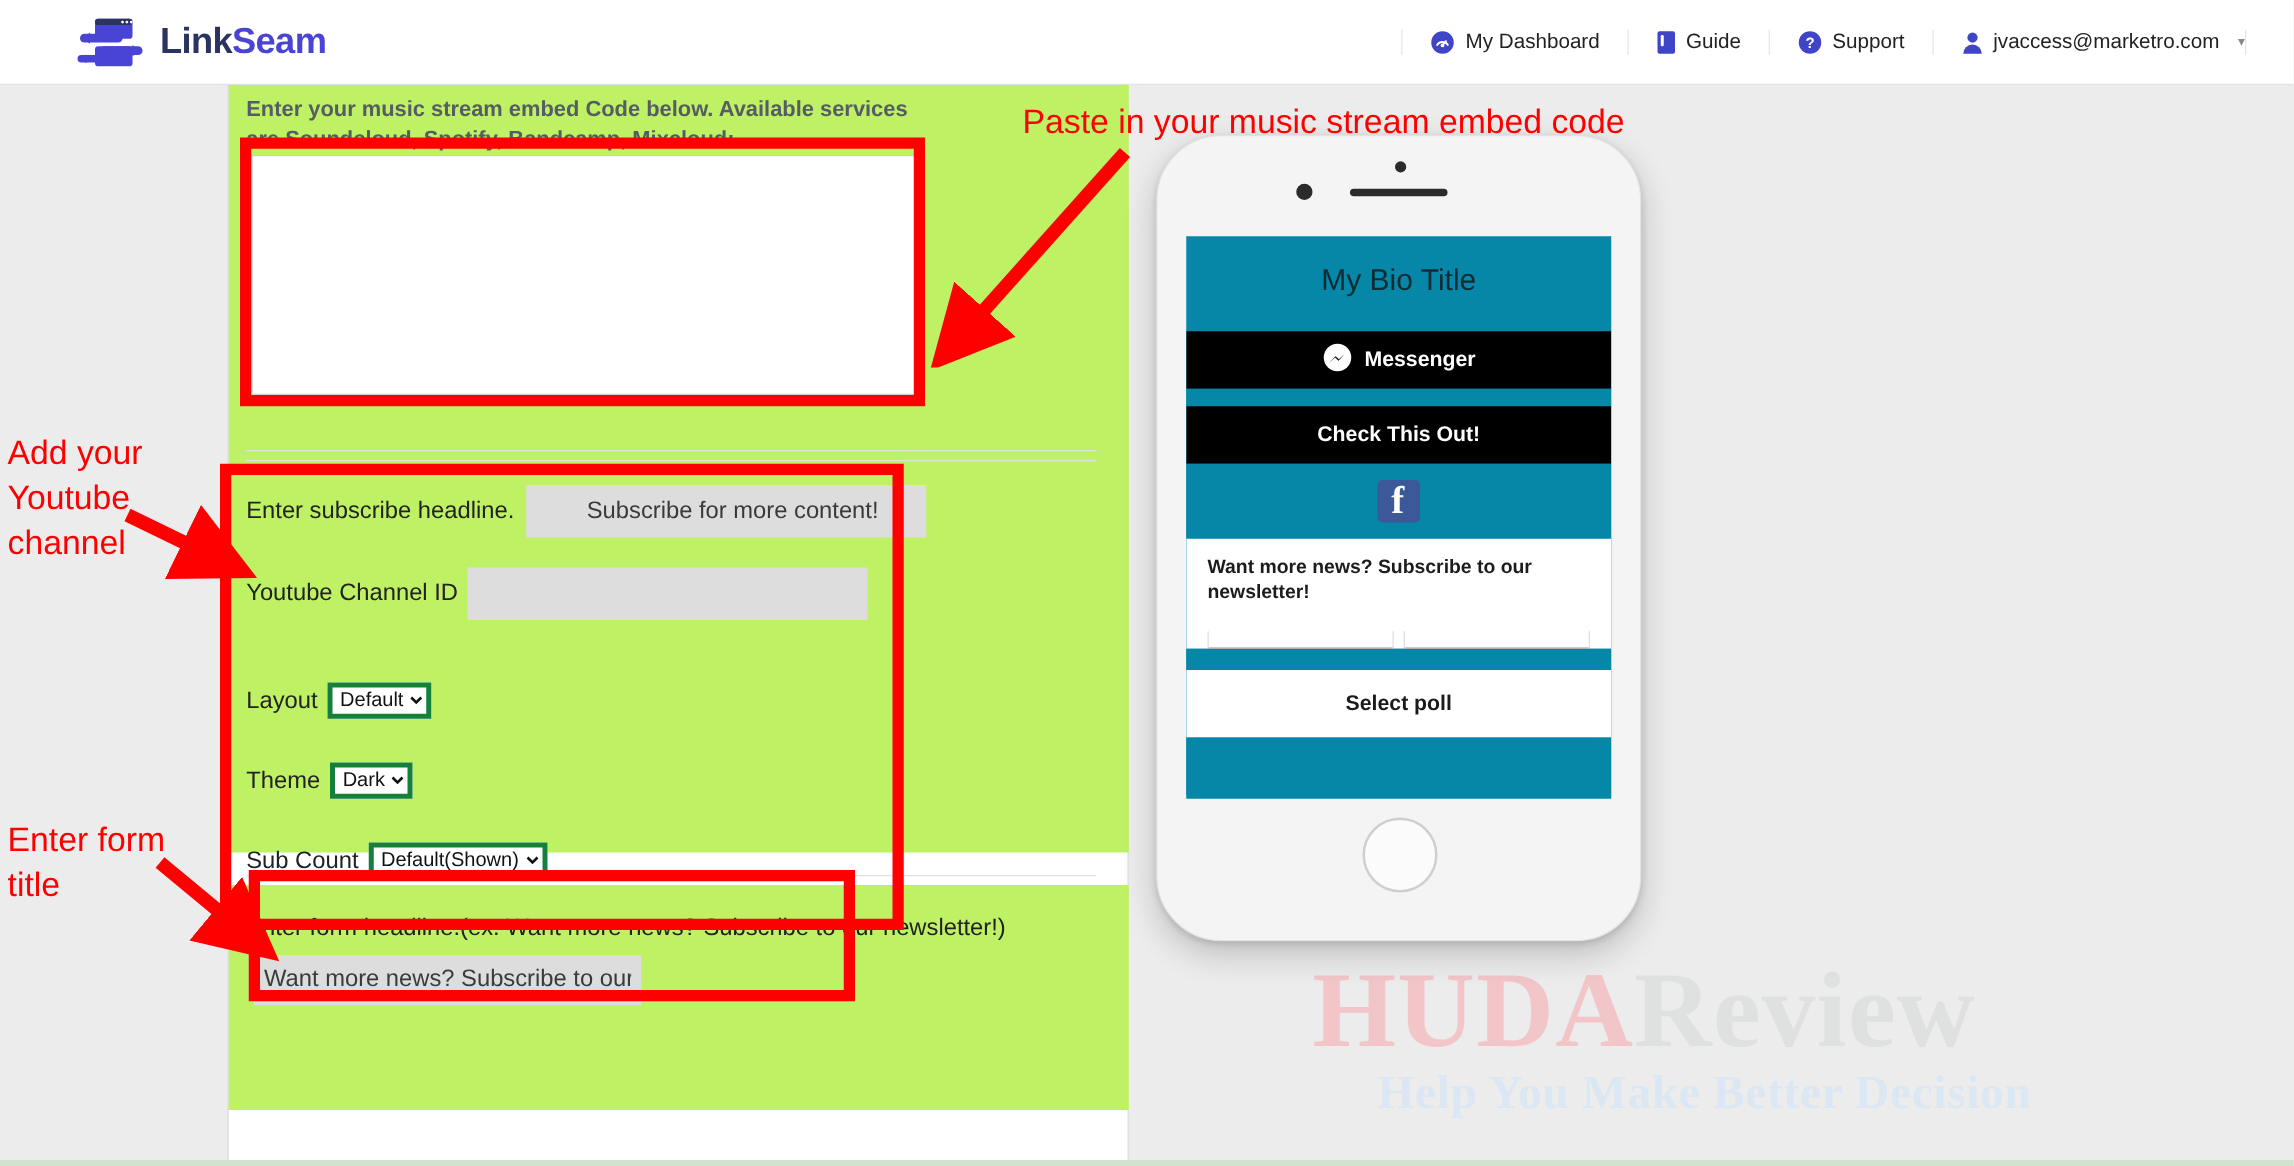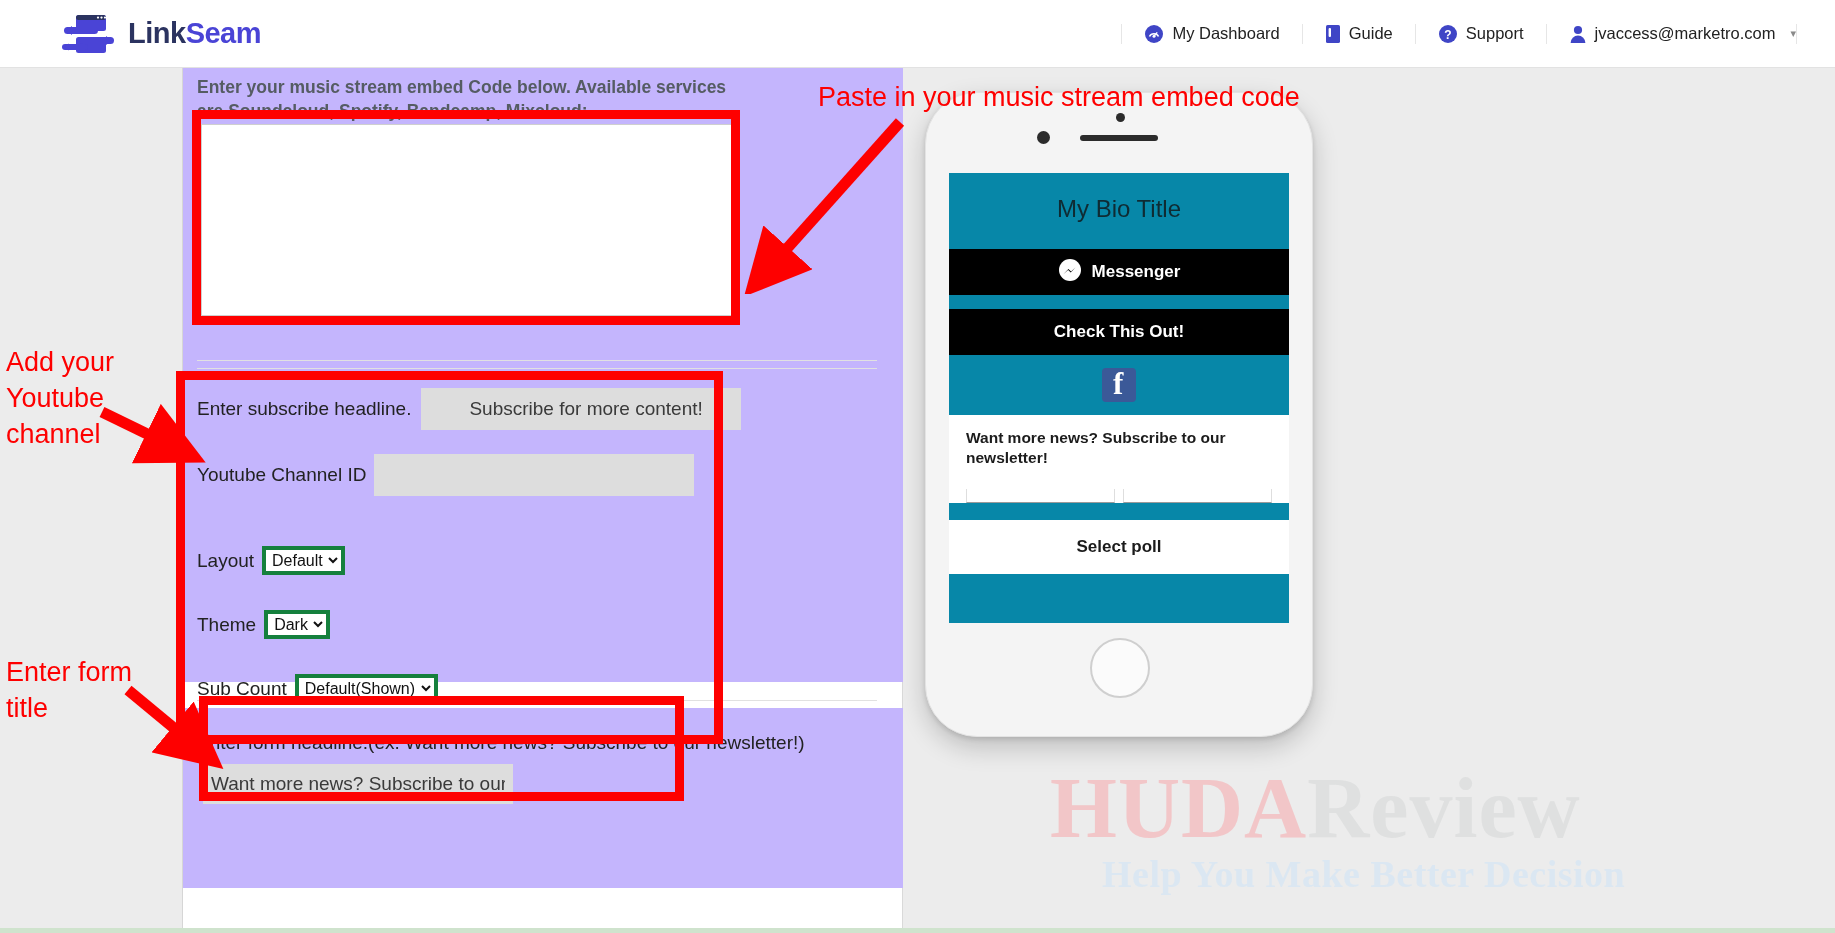--- a/index.html
+++ b/index.html
@@ -48,21 +48,21 @@
   .col-divider { position: absolute; top: 0; width: 1px; height: 865px; background: #d6d6d6; }
 
   
   .form-col {
     position: absolute; top: 0; left: 183px;
     width: 720px; height: 865px;
     background: #ffffff;
     border-right: 1px solid #d9d9d9;
   }
 
-  .panel { position: absolute; left: 0; width: 720px; background: #c4b5fd; }
+  .panel { position: absolute; left: 0; width: 720px; background: #bef264; }
   .panel-sep { position: absolute; left: 14px; width: 680px; height: 1px; background: #e1e1e1; }
 
   .lbl-strong {
     font-size: 17.5px; font-weight: bold; color: #555c63;
     line-height: 1.35;
   }
   .lbl-plain { font-size: 19px; color: #222; }
 
   .code-area {
     background: #ffffff; border: 1px solid #cfcfcf;
@@ -271,21 +271,21 @@
       <div class="panel-sep" style="top:632px;"></div>
 
       <div class="panel" style="top:640px; height:180px;">
         <div style="position:absolute; left:14px; top:14px; width:630px; line-height:2.2;">
           <span class="lbl-plain">Enter form headline.(ex. Want more news? Subscribe to our newsletter!)</span>
           <input class="txt-input" style="width: 310px; height: 40px; vertical-align: middle; margin-left: 6px;" value="Want more news? Subscribe to our ne">
         </div>
       </div>
     </div>
 
-    <div class="phone-wrap" style="left:925px; top:24px; width:388px; height:650px;">
+    <div class="phone-wrap" style="left:925px; top:40px; width:388px; height:650px;">
       <div class="phone">
         <div class="phone-dot2"></div>
         <div class="phone-cam"></div>
         <div class="phone-speaker"></div>
 
         <div class="phone-screen">
           <div class="bio-title">My Bio Title</div>
 
           <div class="blk-btn">
             <span>

